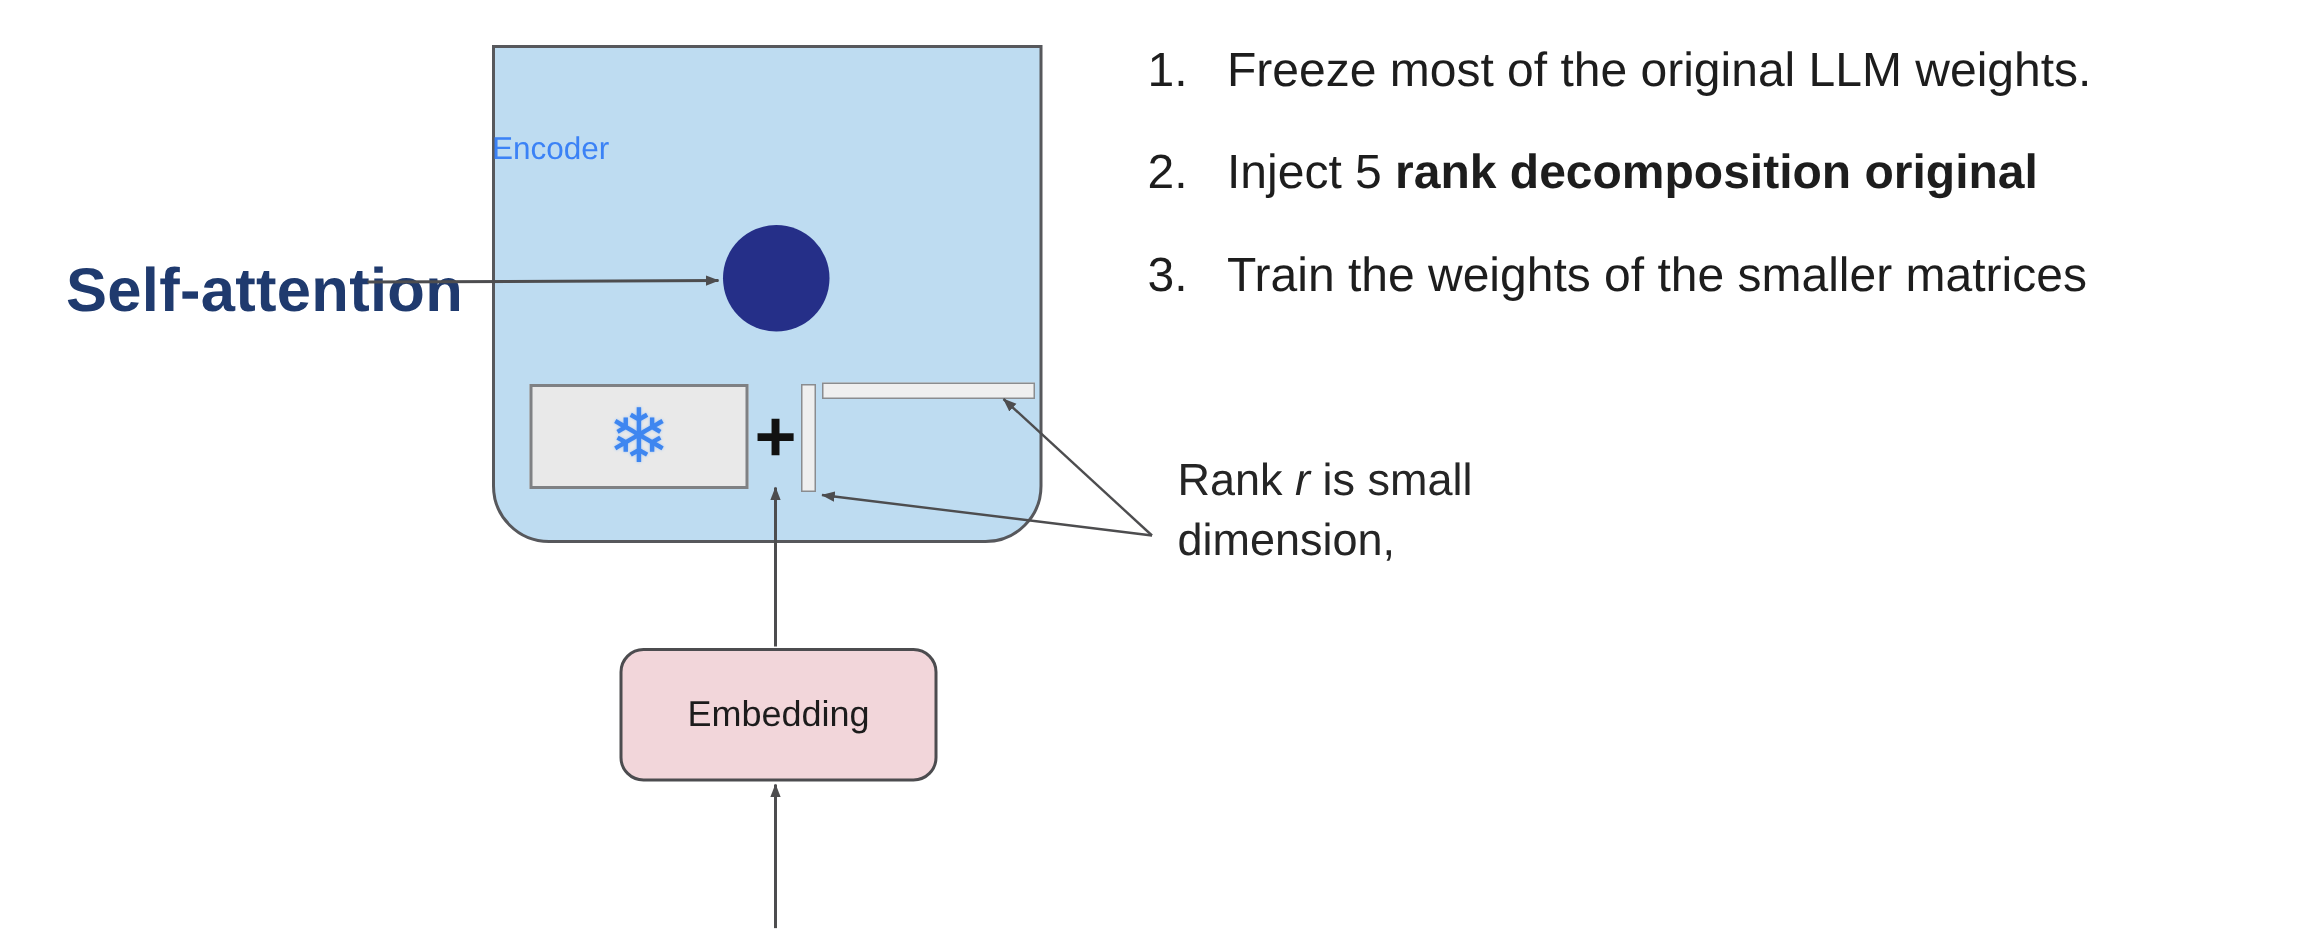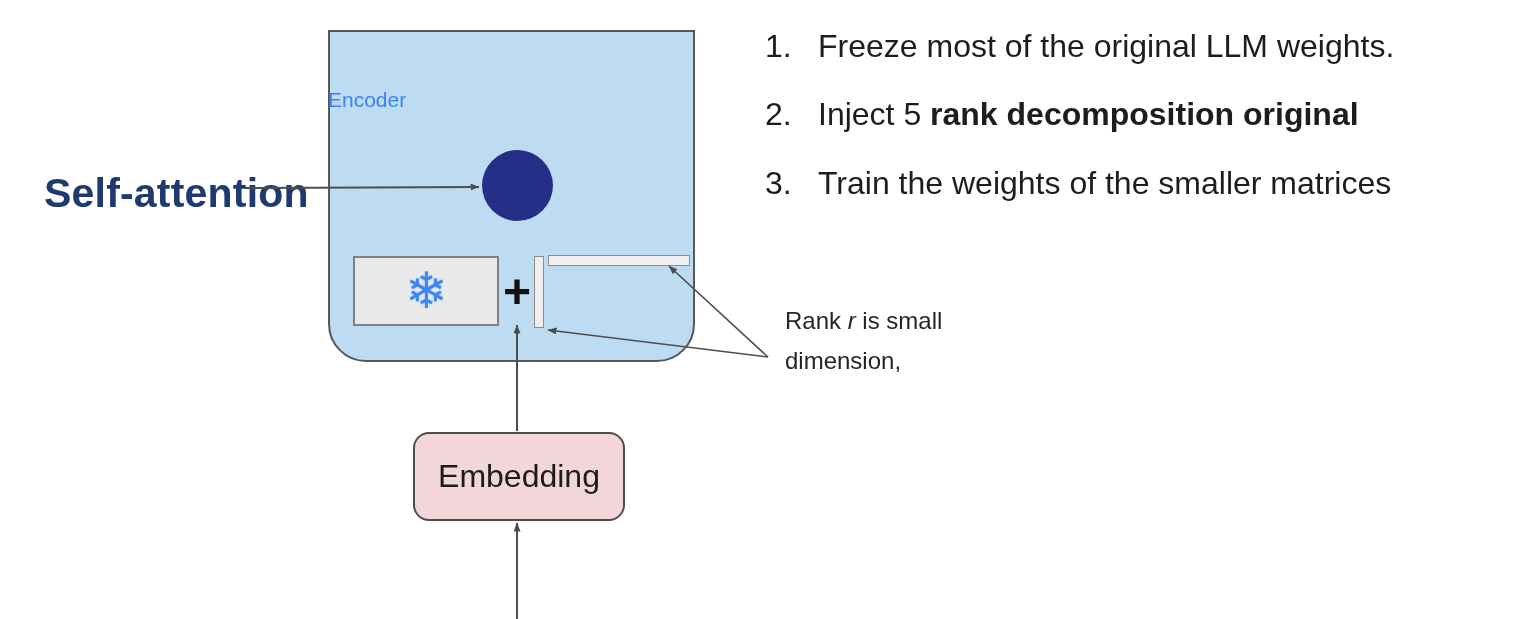--- a/index.html
+++ b/index.html
@@ -75,21 +75,21 @@
   }
   
   .embedding-box {
     position: absolute;
     left: 413px; top: 432px;
     width: 208px; height: 85px;
     background: #f2d6da;
     border: 2px solid #4c4c4f;
     border-radius: 16px;
     display: flex; align-items: center; justify-content: center;
-    font-size: 32px;
+    font-size: 24px;
     color: #1c1c1c;
   }
   
   .self-attention-label {
     position: absolute;
     left: 20px; top: 170px;
     font-size: 41px;
     font-weight: 700;
     color: #1f3a6e;
     letter-spacing: 0.2px;
@@ -110,21 +110,21 @@
     width: 53px;
   }
   .step-item .bold { font-weight: 700; }
   .step-1 { top: 28px; }
   .step-2 { top: 96px; }
   .step-3 { top: 165px; }
   
   .rank-note {
     position: absolute;
     left: 785px; top: 301px;
-    font-size: 24px;
+    font-size: 30px;
     line-height: 40px;
     color: #252525;
   }
   .rank-note .it { font-style: italic; }
   
   .arrows {
     position: absolute;
     left: 0; top: 0;
     width: 1532px; height: 619px;
     pointer-events: none;

